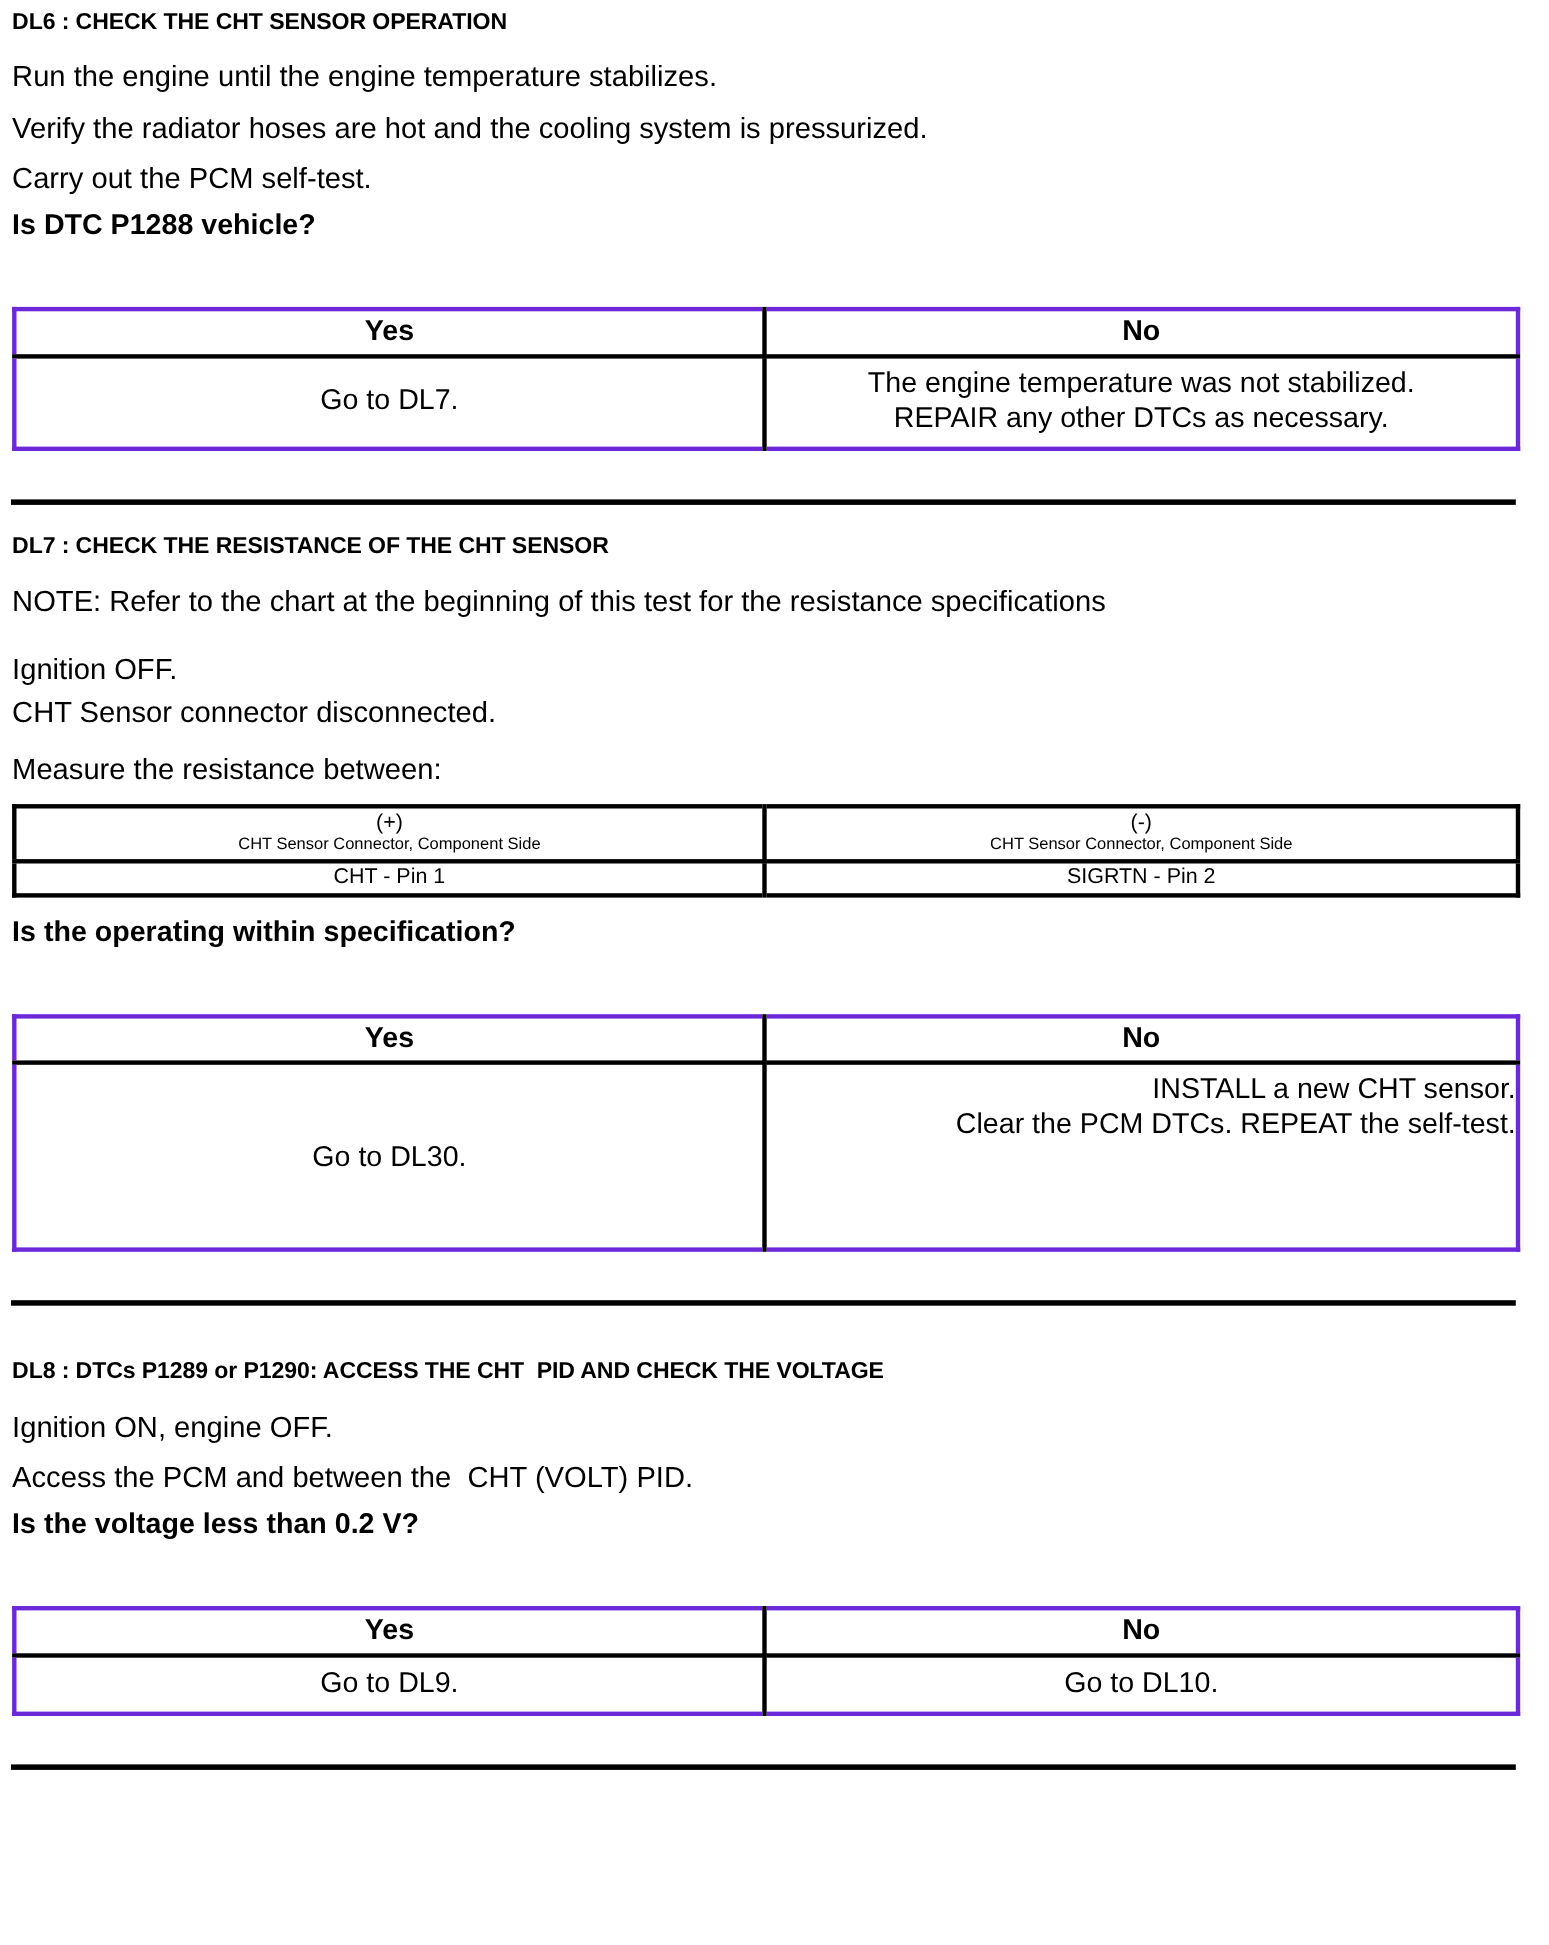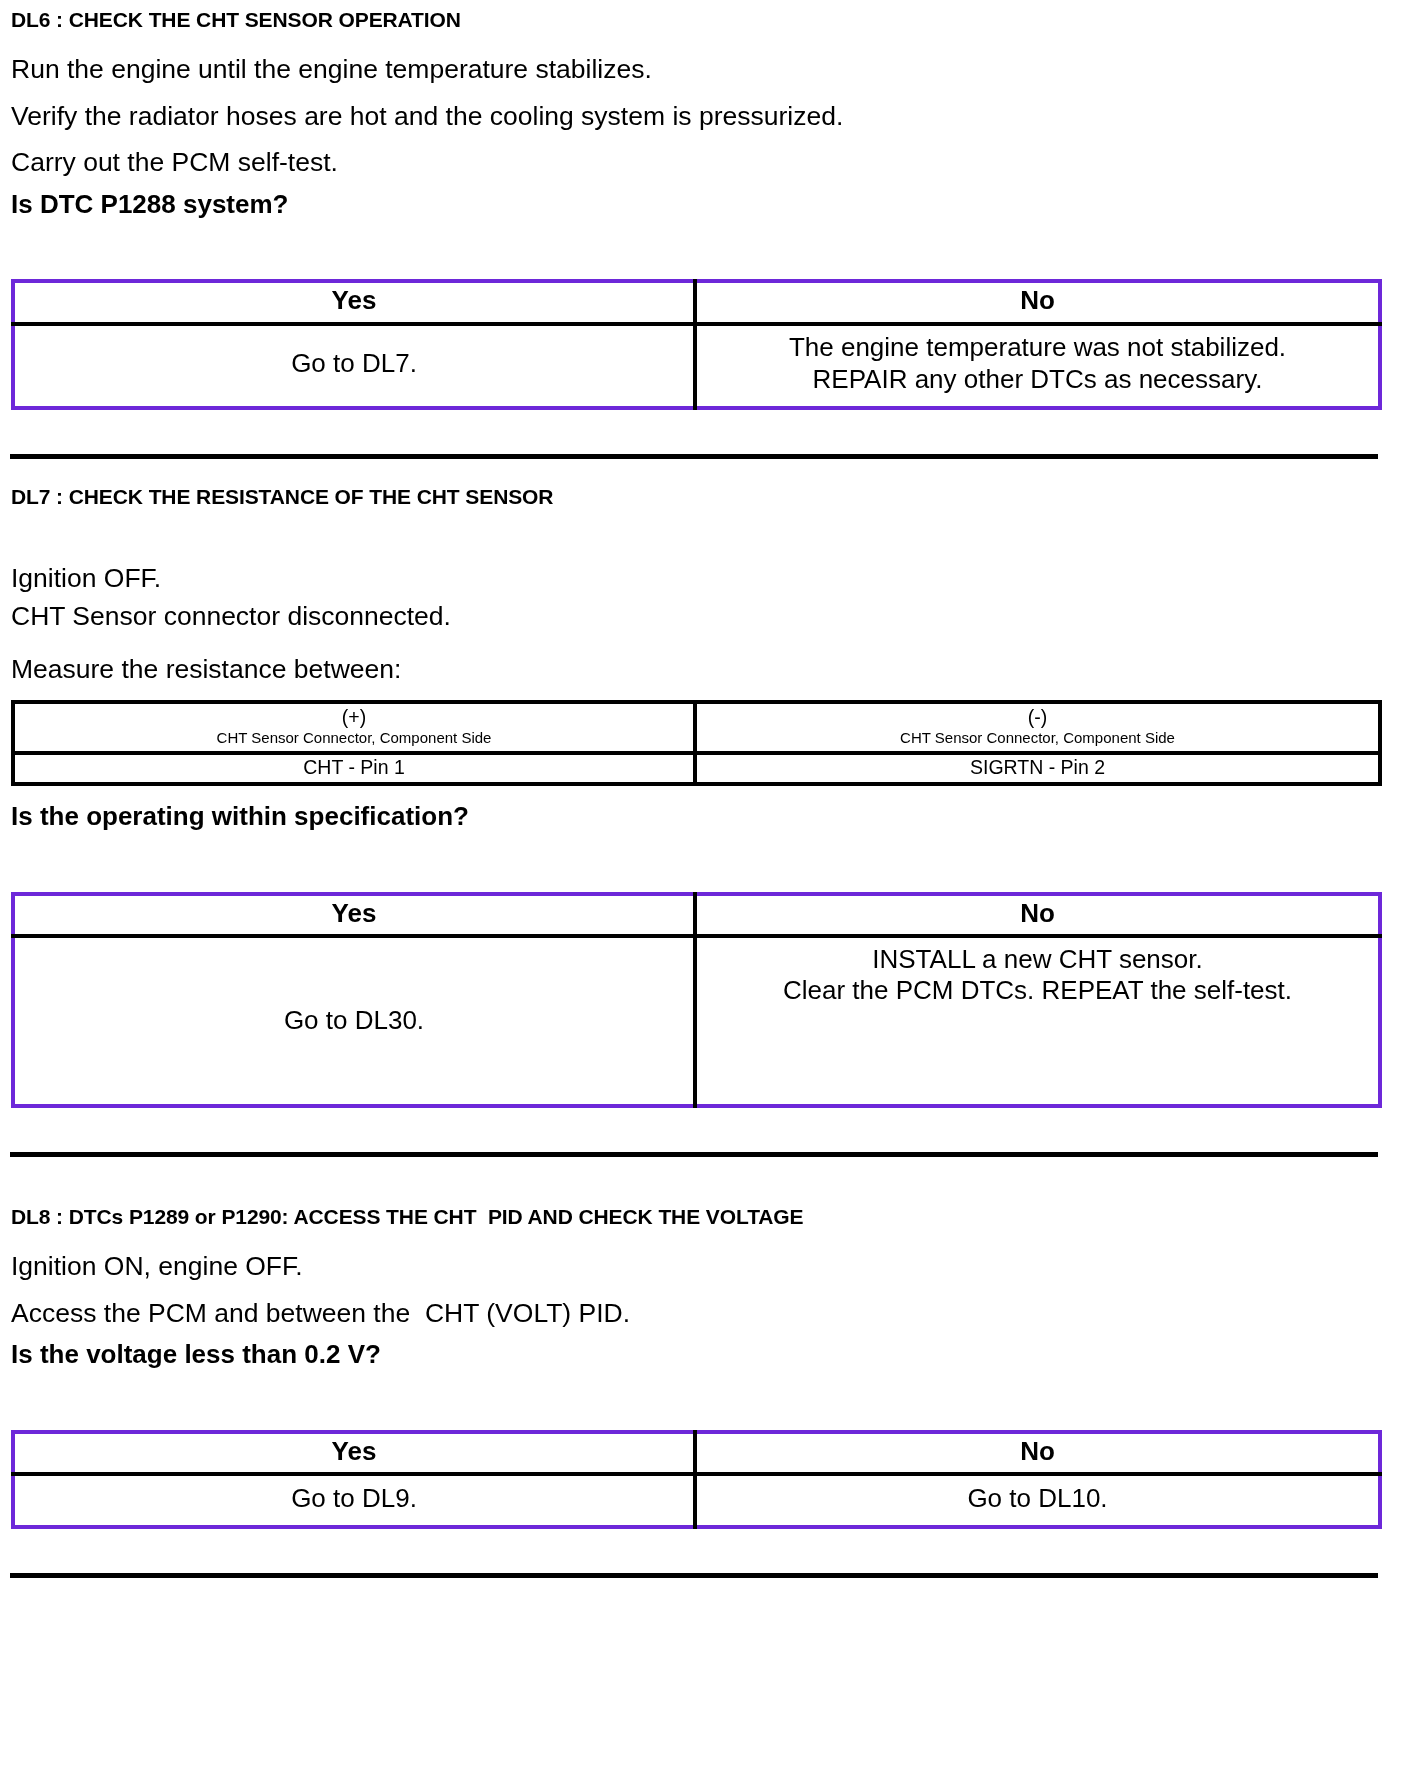--- a/index.html
+++ b/index.html
@@ -85,21 +85,21 @@
   .yn-table th:last-child { border-right: none; }
   .yn-table td {
     font-size: 26px;
     font-weight: normal;
     border-right: 4px solid #000;
     vertical-align: middle;
     line-height: 1.2;
   }
   .yn-table td:last-child { border-right: none; }
   .cell-center { text-align: center; }
-  .cell-left   { text-align: center; padding-left: 5px; }
+  .cell-left   { text-align: right; padding-left: 5px; }
 
   
   .t1-body td { height: 72px; padding: 2px 0 6px 0; }
   
   .t2-body td { height: 160px; padding: 0; }
   .t2-body td.cell-left { vertical-align: top; padding-top: 6px; }
   
   .t3-body td { height: 44px; padding: 1px 0 4px 0; }
 
   
@@ -144,21 +144,21 @@
   <div class="gap-8"></div>
   <div class="step-heading">DL6 : CHECK THE CHT SENSOR OPERATION</div>
 
   <div class="gap-22"></div>
   <div class="body-line">Run the engine until the engine temperature stabilizes.</div>
   <div class="gap-16"></div>
   <div class="body-line">Verify the radiator hoses are hot and the cooling system is pressurized.</div>
   <div class="gap-16"></div>
   <div class="body-line">Carry out the PCM self-test.</div>
   <div class="gap-12"></div>
-  <div class="question-line">Is DTC P1288 system?</div>
+  <div class="question-line">Is DTC P1288 vehicle?</div>
 
   <div class="gap-60"></div>
 
   <table class="yn-table">
     <colgroup>
         <col class="c1">
         <col class="c2">
       </colgroup>
     <thead>
       <tr>
@@ -178,20 +178,21 @@
   </table>
 
   <div class="gap-44"></div>
   <div class="section-rule"></div>
 
   <div style="height:18px"></div>
   <div class="gap-8"></div>
   <div class="step-heading">DL7 : CHECK THE RESISTANCE OF THE CHT SENSOR</div>
 
   <div class="gap-22"></div>
+  <div class="body-line">NOTE: Refer to the chart at the beginning of this test for the resistance specifications</div>
   <div class="gap-16"></div>
   <div class="gap-16"></div>
   <div class="body-line">Ignition OFF.</div>
   <div class="gap-8"></div>
   <div class="body-line">CHT Sensor connector disconnected.</div>
 
   <div class="gap-22"></div>
   <div class="body-line">Measure the resistance between:</div>
 
   <div class="gap-16"></div>

